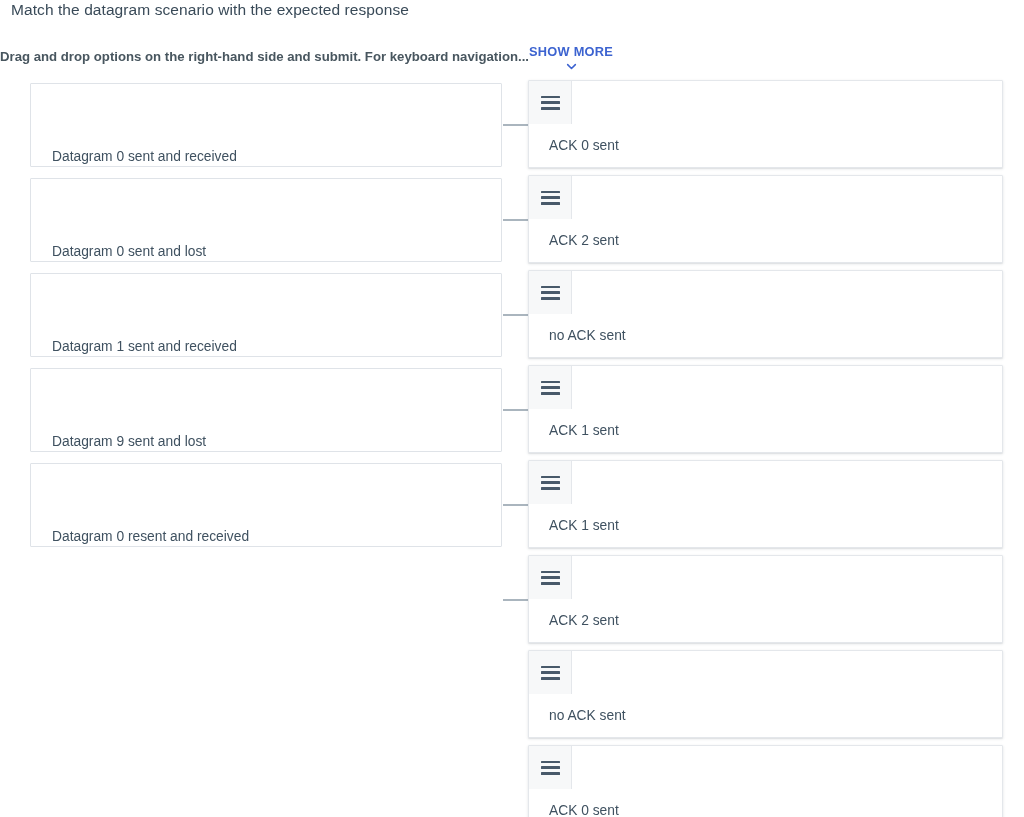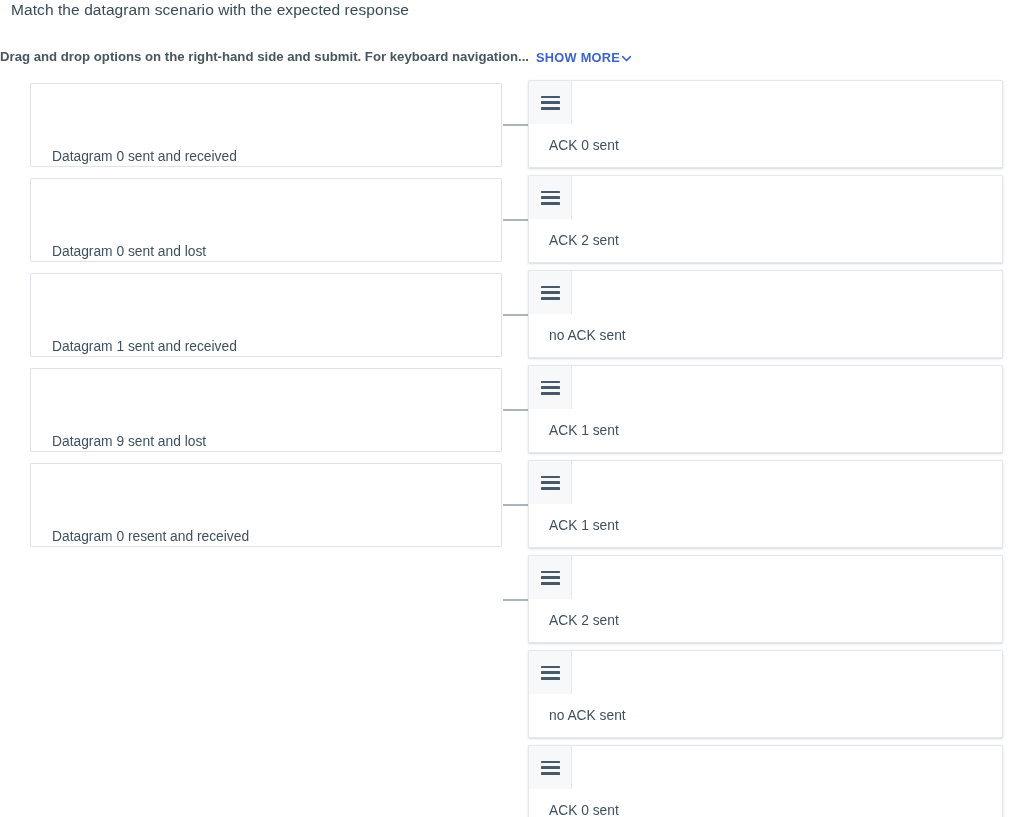--- a/index.html
+++ b/index.html
@@ -45,30 +45,30 @@
     align-items: center;
     white-space: nowrap;
   }
   .prompt-desc-text {
     font-size: 13.2px;
     line-height: 18px;
     color: #48565f;
     font-weight: 700;
   }
   .show-more-link {
-    margin-left: 7px;
     font-size: 12.8px;
     letter-spacing: 0.02em;
     color: #3c63d0;
     font-weight: 600;
     cursor: pointer;
     display: inline-flex;
     align-items: center;
     gap: 1px;
     text-decoration: none;
+    flex-direction: column;
   }
   .chevron-down {
     display: inline-block;
     width: 11px;
     height: 11px;
     position: relative;
     top: 1px;
   }
   .chevron-down svg { display: block; }
 

